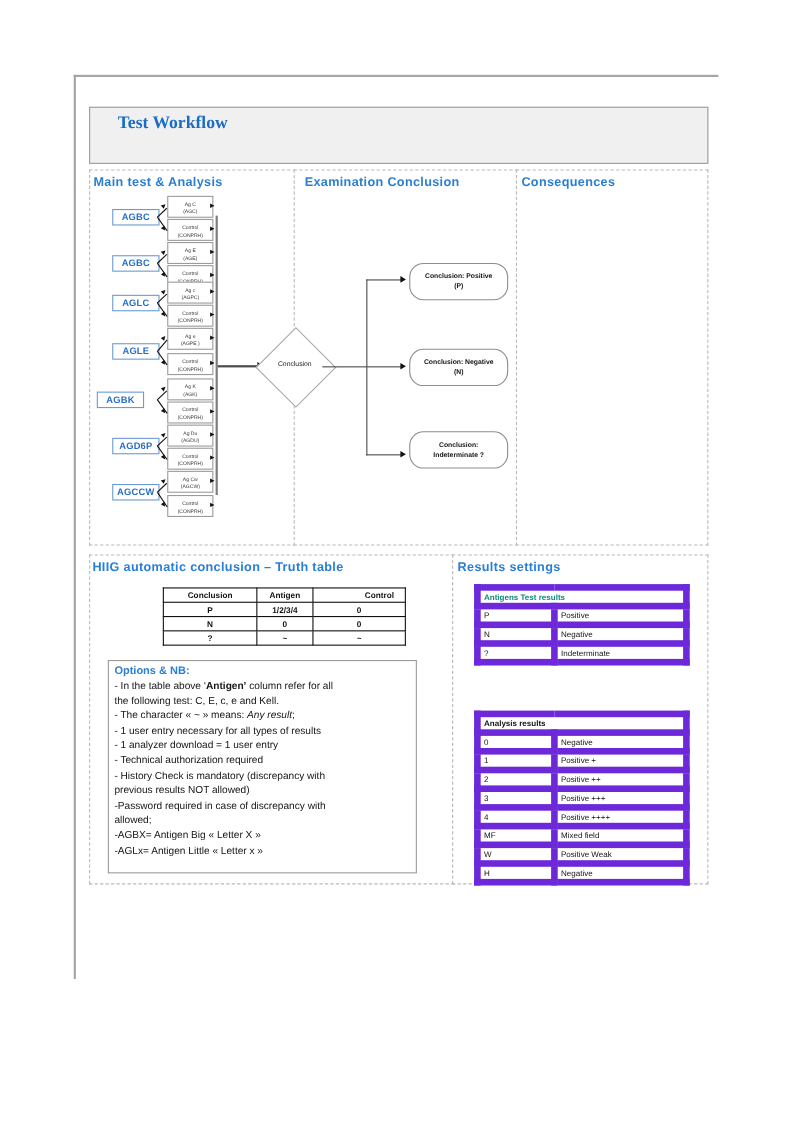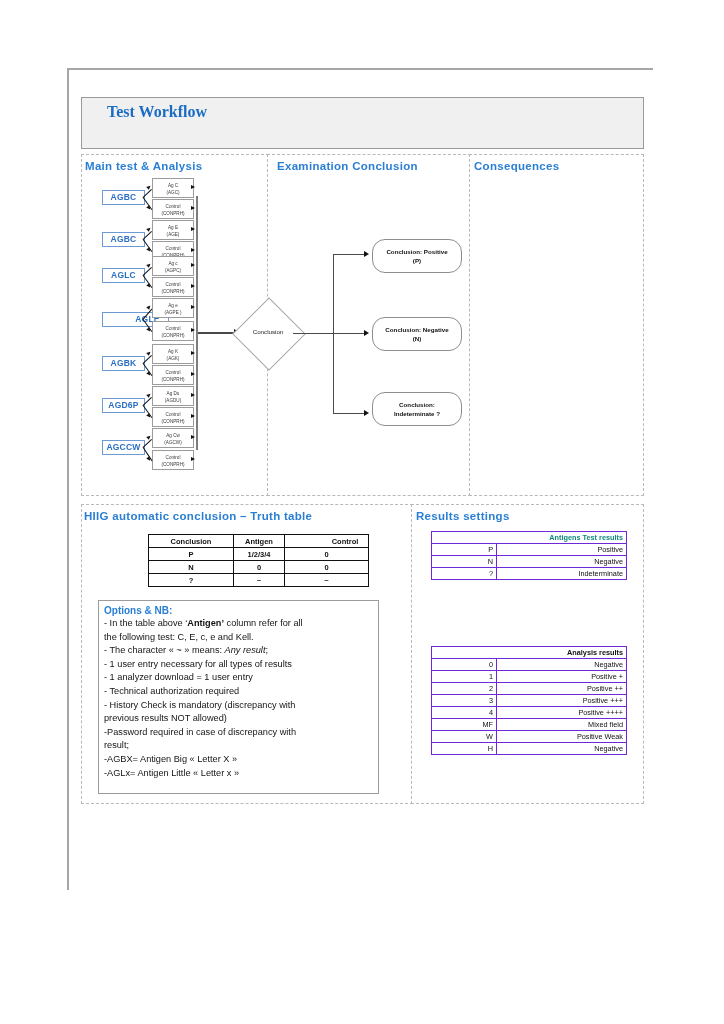--- a/index.html
+++ b/index.html
@@ -70,21 +70,21 @@
   #options-box{position:absolute;left:98px;top:600px;width:281px;height:194px;
                border:1px solid #9b9b9b;background:#ffffff;box-sizing:border-box;
                padding:4px 5px 0 5px;}
   #options-title{font-size:10px;font-weight:bold;color:#2a7fd4;margin-bottom:1px;}
   .opt-line{font-size:9.2px;color:#141414;line-height:13.6px;}
   .opt-line b{font-weight:bold;}
   .opt-line i{font-style:italic;}
 
   
   .res-table{position:absolute;border-collapse:collapse;font-size:7.3px;color:#111;}
-  .res-table td{border:1px solid #6d28d9;padding:0 3px;height:11px;vertical-align:middle;text-align:right;}
+  .res-table td{border:6px solid #6d28d9;padding:0 3px;height:11px;vertical-align:middle;}
   .res-table td.hdr{font-weight:bold;color:#0f8a7e;}
   .res-table td.hdr2{font-weight:bold;color:#111;}
   #tbl-antigens{left:431px;top:531px;width:196px;}
   #tbl-analysis{left:431px;top:646px;width:196px;}
   .col-a{width:58px;}
 </style>
 </head>
 <body>
 
 <div id="page-frame">
@@ -171,21 +171,21 @@
   <div id="options-title">Options &amp; NB:</div>
   <div class="opt-line">- In the table above ‘<b>Antigen’</b> column refer for all</div>
   <div class="opt-line">the following test: C, E, c, e and Kell.</div>
   <div class="opt-line">- The character « ~ » means: <i>Any result</i>;</div>
   <div class="opt-line">- 1 user entry necessary for all types of results</div>
   <div class="opt-line">- 1 analyzer download = 1 user entry</div>
   <div class="opt-line">- Technical authorization required</div>
   <div class="opt-line">- History Check is mandatory (discrepancy with</div>
   <div class="opt-line">previous results NOT allowed)</div>
   <div class="opt-line">-Password required in case of discrepancy with</div>
-  <div class="opt-line">result;</div>
+  <div class="opt-line">allowed;</div>
   <div class="opt-line">-AGBX= Antigen Big « Letter X »</div>
   <div class="opt-line">-AGLx= Antigen Little « Letter x »</div>
 </div>
 
 <table class="res-table" id="tbl-antigens">
   <tbody>
     <tr>
       <td class="hdr" colspan="2">Antigens Test results</td>
     </tr>
     <tr>
@@ -275,34 +275,34 @@
 <div class="hline" style="left: 194px; top: 266px;"></div>
 <div class="arrow-sm" style="left: 191px; top: 263.4px;"></div>
 <div class="mini-box" style="left: 152px; top: 277px; white-space: pre-line;">Control
 (CONPRH)</div>
 <div class="hline" style="left: 194px; top: 287px;"></div>
 <div class="arrow-sm" style="left: 191px; top: 284.4px;"></div>
 <div class="fork" style="left: 143px; top: 274.5px; width: 12.3794px; transform: rotate(-43.3634deg);"></div>
 <div class="arrow-sm" style="left: 147px; top: 263.4px; transform: rotate(-43.3634deg);"></div>
 <div class="fork" style="left: 143px; top: 274.5px; width: 15.4029px; transform: rotate(54.2461deg);"></div>
 <div class="arrow-sm" style="left: 147px; top: 284.4px; transform: rotate(54.2461deg);"></div>
-<div class="code-box" style="left: 102px; top: 312px; padding-left: 24px;">AGLE</div>
+<div class="code-box" style="left: 102px; top: 312px;">AGLE</div>
 <div class="mini-box" style="left: 152px; top: 298px; white-space: pre-line;">Ag e
 (AGPE )</div>
 <div class="hline" style="left: 194px; top: 308px;"></div>
 <div class="arrow-sm" style="left: 191px; top: 305.4px;"></div>
 <div class="mini-box" style="left: 152px; top: 321px; white-space: pre-line;">Control
 (CONPRH)</div>
 <div class="hline" style="left: 194px; top: 331px;"></div>
 <div class="arrow-sm" style="left: 191px; top: 328.4px;"></div>
 <div class="fork" style="left: 143px; top: 318.5px; width: 13.8293px; transform: rotate(-49.3987deg);"></div>
 <div class="arrow-sm" style="left: 147px; top: 305.4px; transform: rotate(-49.3987deg);"></div>
 <div class="fork" style="left: 143px; top: 318.5px; width: 15.4029px; transform: rotate(54.2461deg);"></div>
 <div class="arrow-sm" style="left: 147px; top: 328.4px; transform: rotate(54.2461deg);"></div>
-<div class="code-box" style="left: 102px; top: 356px;">AGBK</div>
+<div class="code-box" style="left: 88px; top: 356px;">AGBK</div>
 <div class="mini-box" style="left: 152px; top: 344px; white-space: pre-line;">Ag K
 (AGK)</div>
 <div class="hline" style="left: 194px; top: 354px;"></div>
 <div class="arrow-sm" style="left: 191px; top: 351.4px;"></div>
 <div class="mini-box" style="left: 152px; top: 365px; white-space: pre-line;">Control
 (CONPRH)</div>
 <div class="hline" style="left: 194px; top: 375px;"></div>
 <div class="arrow-sm" style="left: 191px; top: 372.4px;"></div>
 <div class="fork" style="left: 143px; top: 362.5px; width: 12.3794px; transform: rotate(-43.3634deg);"></div>
 <div class="arrow-sm" style="left: 147px; top: 351.4px; transform: rotate(-43.3634deg);"></div>

